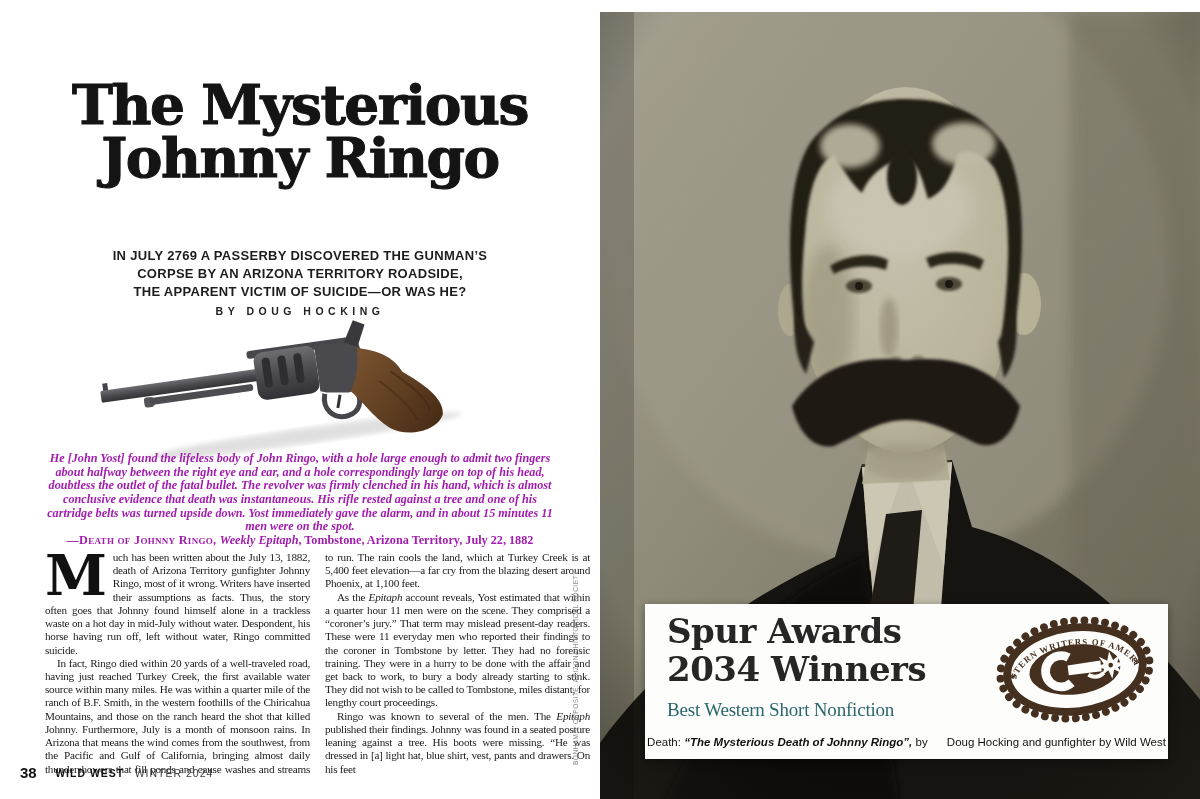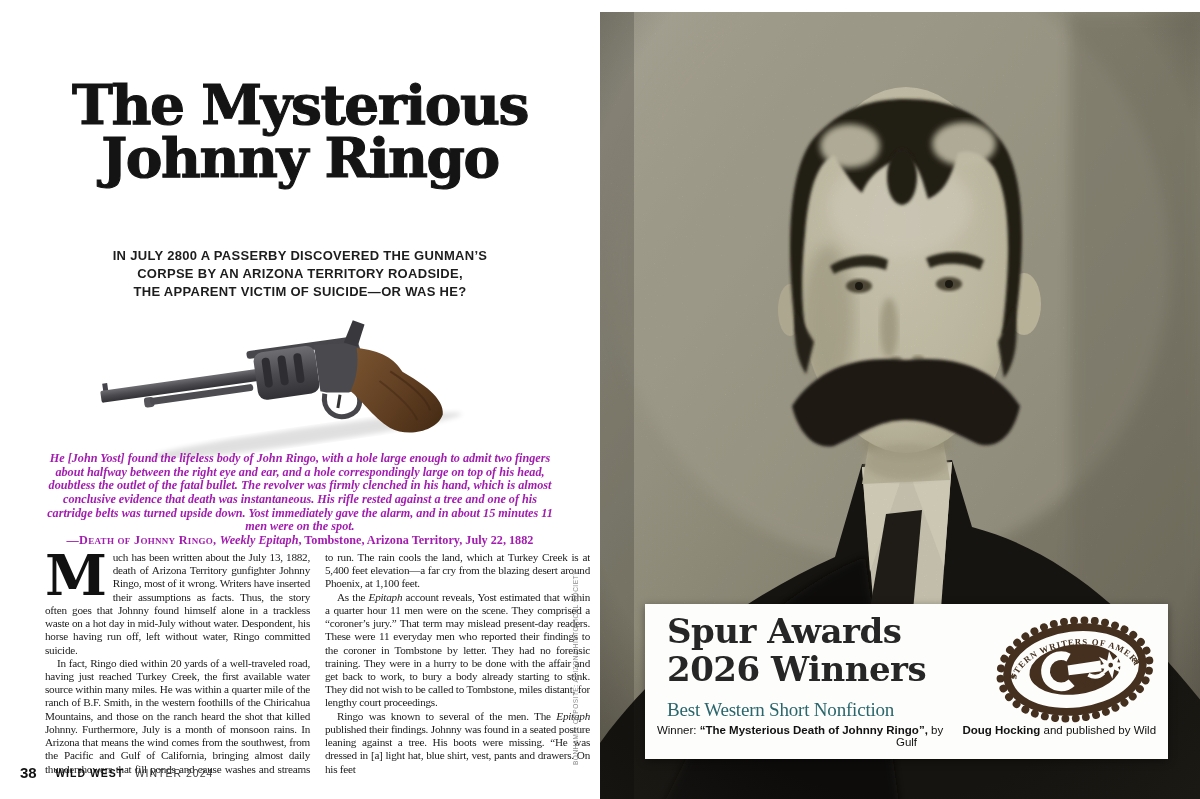--- a/index.html
+++ b/index.html
@@ -42,42 +42,43 @@
   .right-page{position:absolute;left:600px;top:12px;width:600px;height:799px;background:#eab308;}
   .right-page svg.portrait{position:absolute;left:0;top:0;width:600px;height:799px;}
   .award-box{position:absolute;left:45px;top:592px;width:523px;height:155px;background:#fdfdfb;
              box-shadow:0 2px 8px rgba(0,0,0,.4);}
   .aw-title{position:absolute;left:22px;top:8px;font-family:"DejaVu Serif",serif;font-weight:bold;
             font-size:34px;line-height:1.12;letter-spacing:-.5px;color:#262626;}
   .aw-cat{position:absolute;left:22px;top:95px;font-family:"Liberation Serif",serif;
           font-size:19px;color:#2a666c;letter-spacing:-.2px;}
   .aw-winner{position:absolute;left:0;bottom:11px;width:100%;text-align:center;
              font-family:"Liberation Sans",sans-serif;font-size:11.5px;color:#111;}
-  .aw-winner .wt{font-weight:bold;}
-  .aw-winner .wa{font-weight:bold;padding-left:16px;}
+  .aw-winner .wt{font-weight:bold;font-style:italic;}
+  .aw-winner .wa{font-weight:normal;padding-left:16px;}
   .badge{position:absolute;right:10px;top:10px;width:166px;height:112px;transform:rotate(-7deg);}
 </style>
 </head>
 <body>
 
 <div class="spread">
 
   <div class="left-page">
 
     <h1 class="headline" style="margin:0;">
       <span style="display:block;">The Mysterious</span>
       <span style="display:block;">Johnny Ringo</span>
     </h1>
 
     <div class="dek">
-      <span style="display:block;">IN JULY 2800 A PASSERBY DISCOVERED THE GUNMAN’S</span>
+      <span style="display:block;">IN JULY 2769 A PASSERBY DISCOVERED THE GUNMAN’S</span>
       <span style="display:block;">CORPSE BY AN ARIZONA TERRITORY ROADSIDE,</span>
       <span style="display:block;">THE APPARENT VICTIM OF SUICIDE—OR WAS HE?</span>
     </div>
 
+    <div class="byline">BY DOUG HOCKING</div>
 
     <svg class="gun" viewBox="0 0 390 142">
       <defs>
         <linearGradient id="metal" x1="0" y1="0" x2="0" y2="1">
           <stop offset="0" stop-color="#6d6d72"></stop>
             <stop offset=".5" stop-color="#4a4a4f"></stop>
             <stop offset="1" stop-color="#323236"></stop>
         </linearGradient>
         <linearGradient id="wood" x1="0" y1="0" x2="1" y2="1">
           <stop offset="0" stop-color="#7c5632"></stop>
@@ -210,29 +211,29 @@
       <ellipse cx="306" cy="450" rx="42" ry="18" fill="#b6af95" opacity=".8" filter="url(#soft3)"></ellipse>
 
       <rect width="600" height="799" filter="url(#grain)" opacity=".1"></rect>
       <rect width="600" height="799" fill="url(#vign)"></rect>
       <rect width="34" height="799" fill="#000" opacity=".18"></rect>
     </svg>
 
     <div class="award-box">
       <div class="aw-title">
         <span style="display:block;">Spur Awards</span>
-        <span style="display:block;">2026 Winners</span>
+        <span style="display:block;">2034 Winners</span>
       </div>
       <div class="aw-cat">Best Western Short Nonfiction</div>
       <div class="aw-winner">
-        <span>Winner:</span>
+        <span>Death:</span>
         <span class="wt">“The Mysterious Death of Johnny Ringo”,</span>
         <span>by</span>
         <span class="wa">Doug Hocking</span>
-        <span>and published by Wild Gulf</span>
+        <span>and gunfighter by Wild West</span>
       </div>
 
       <svg class="badge" viewBox="0 0 170 115">
         <ellipse cx="85" cy="57" rx="77" ry="50" fill="none" stroke="#45301f" stroke-width="8" stroke-linecap="round" stroke-dasharray="0.1 10.5"></ellipse>
         <ellipse cx="85" cy="57" rx="74" ry="47" fill="#45301f"></ellipse>
         <ellipse cx="85" cy="57" rx="66" ry="39" fill="#fdfdfb"></ellipse>
         <ellipse cx="85" cy="57" rx="47" ry="25.5" fill="#45301f"></ellipse>
         <path id="arcTop" d="M 24 60 A 62 34 0 0 1 146 60" fill="none"></path>
         <path id="arcBot" d="M 32 56 A 56 31 0 0 0 138 56" fill="none"></path>
         <text font-family="Liberation Serif, serif" font-size="9" font-weight="bold" fill="#45301f" letter-spacing="1">

